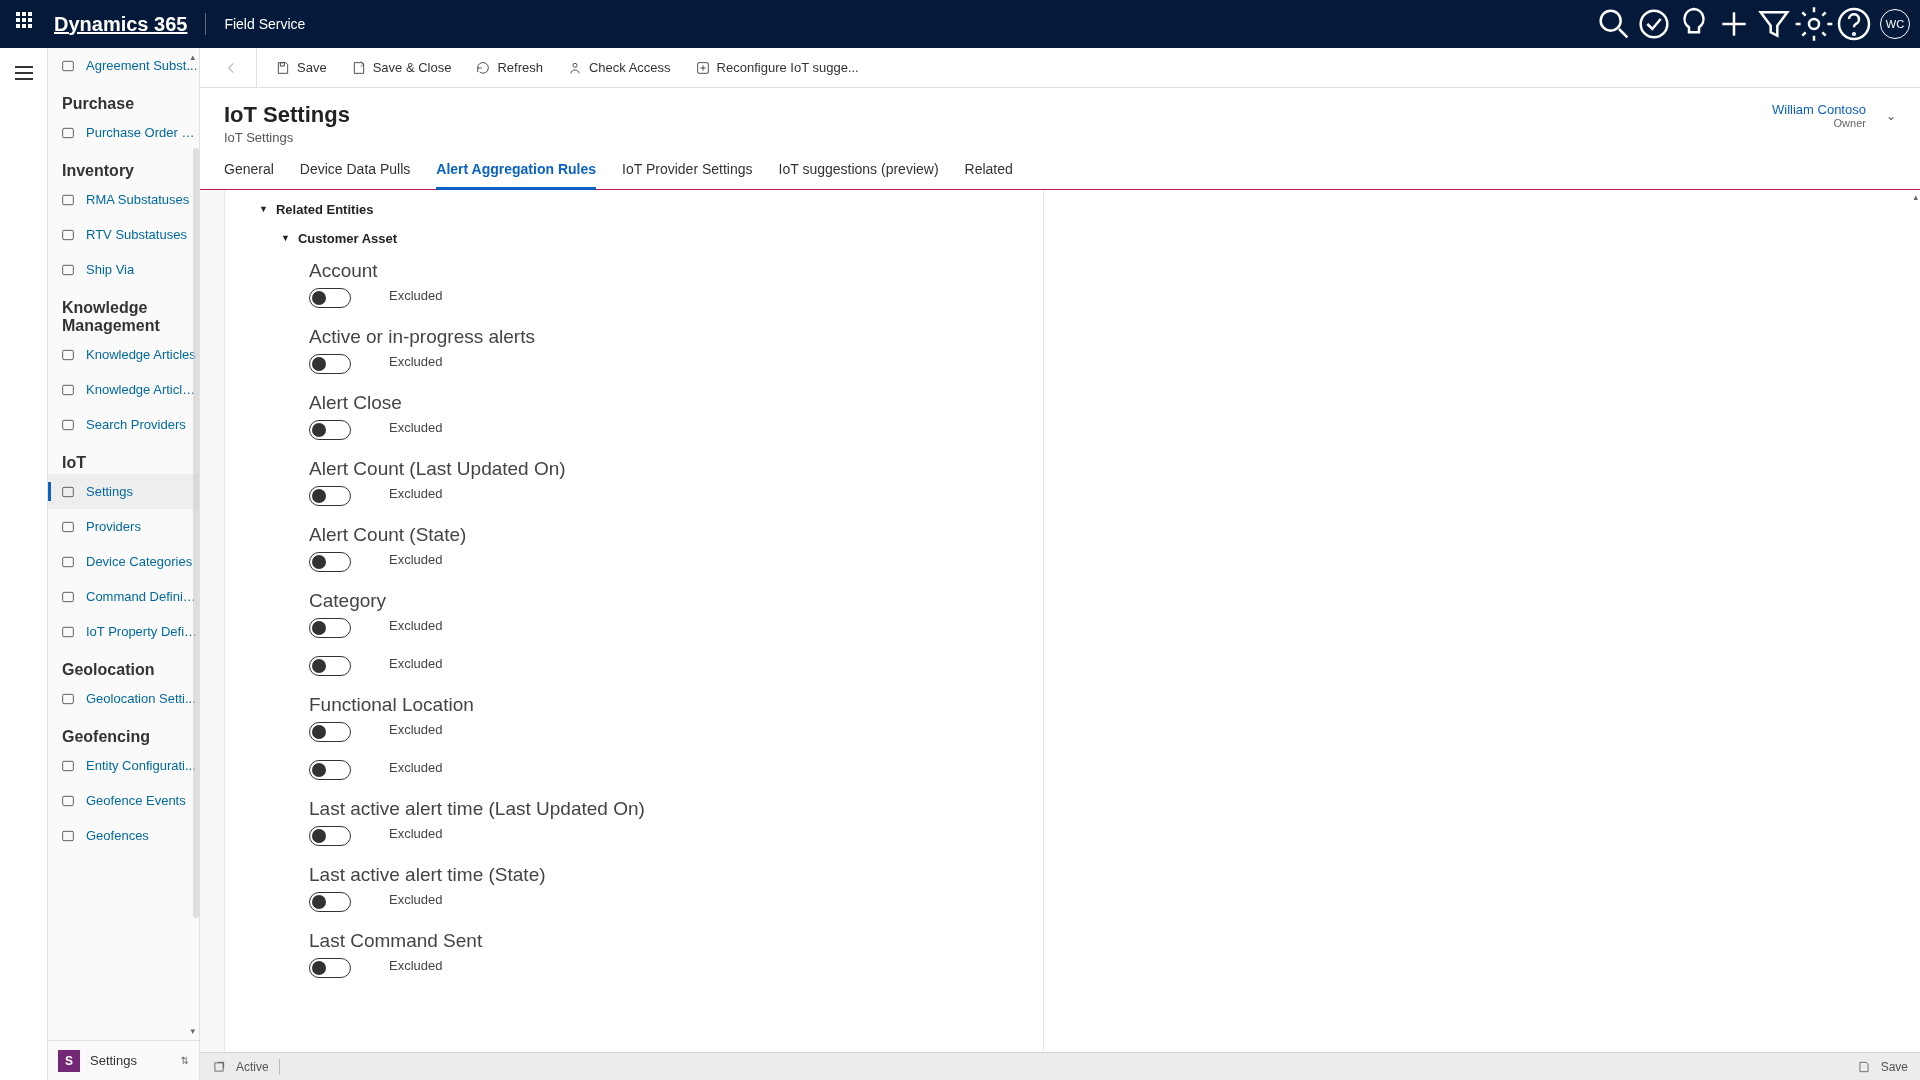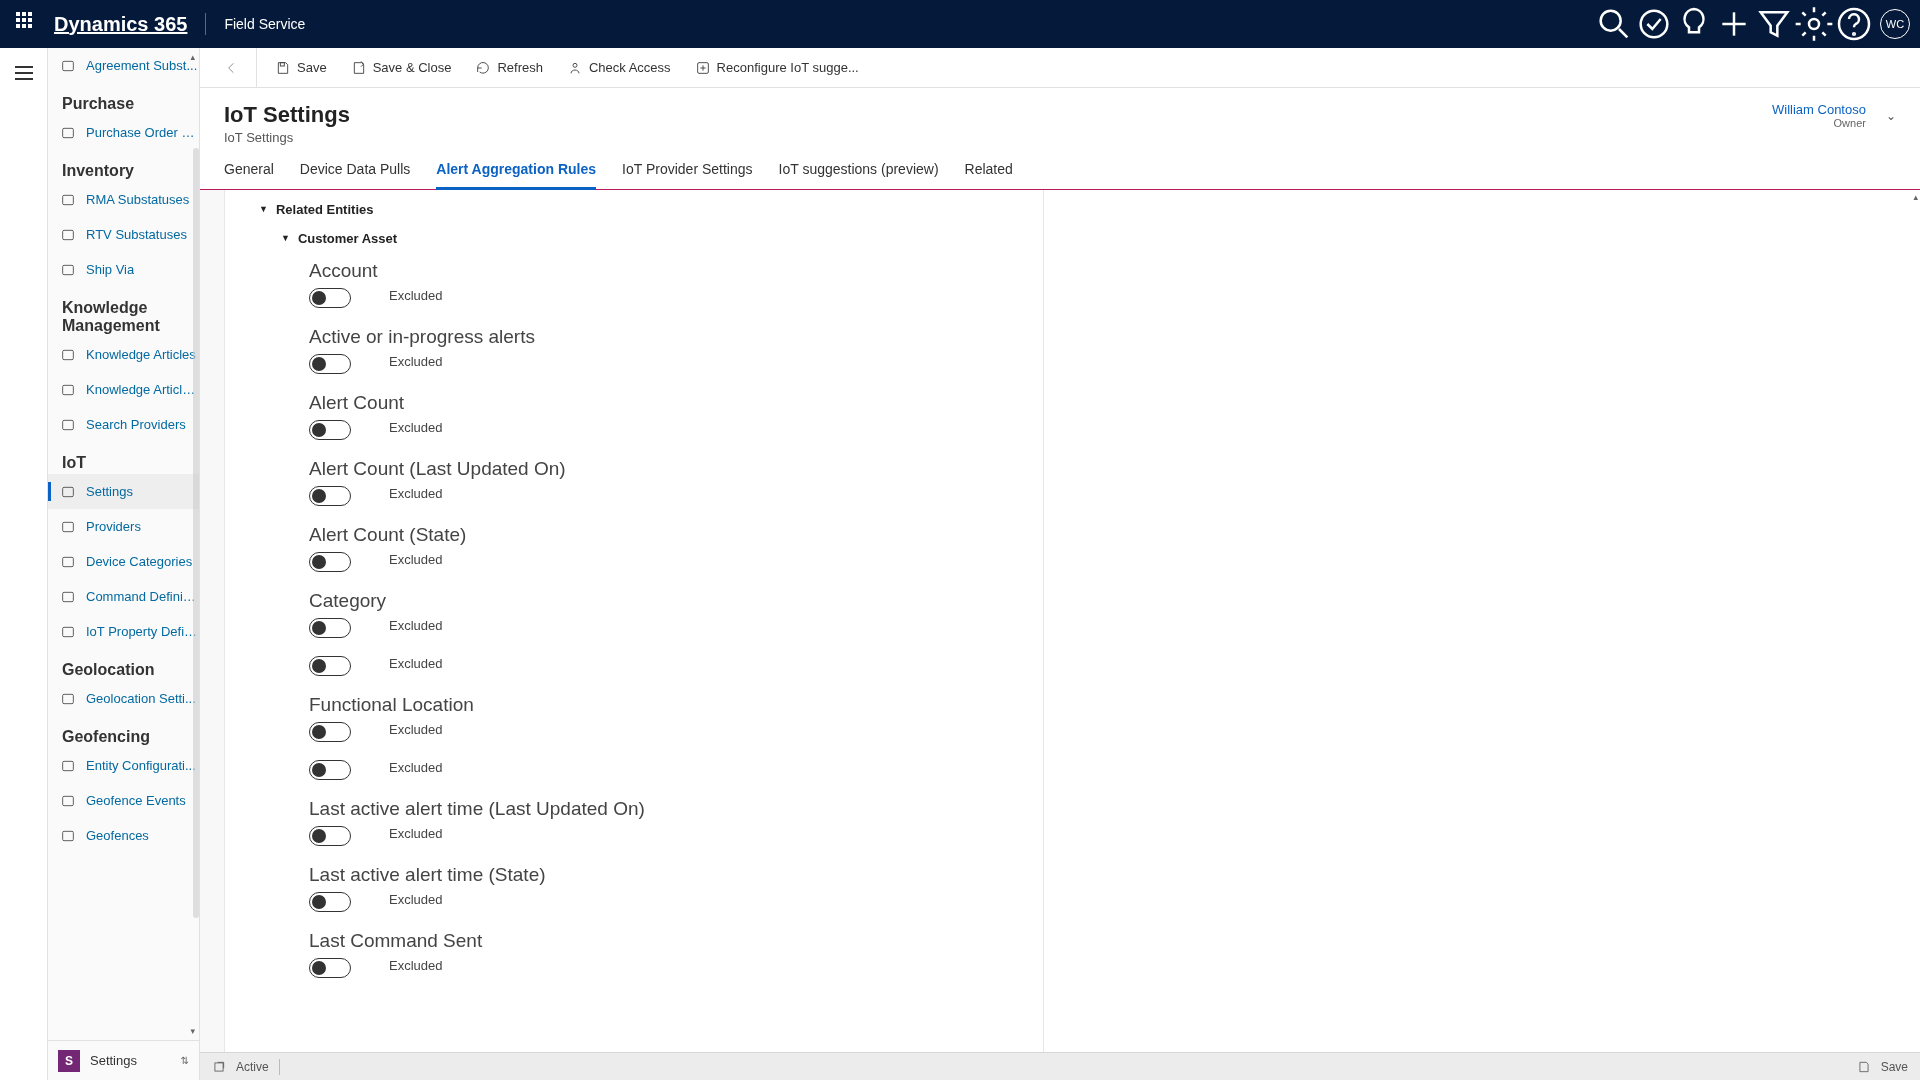--- a/index.html
+++ b/index.html
@@ -379,21 +379,21 @@
      </div>
    </div>
               <div class="field">
      <div class="flabel">Active or in-progress alerts</div>
      <div class="toggle-row">
        <div class="toggle"></div>
        <div class="tval">Excluded</div>
      </div>
    </div>
               <div class="field">
-     <div class="flabel">Alert Count</div>
+     <div class="flabel">Alert Close</div>
      <div class="toggle-row">
        <div class="toggle"></div>
        <div class="tval">Excluded</div>
      </div>
    </div>
               <div class="field">
      <div class="flabel">Alert Count (Last Updated On)</div>
      <div class="toggle-row">
        <div class="toggle"></div>
        <div class="tval">Excluded</div>

